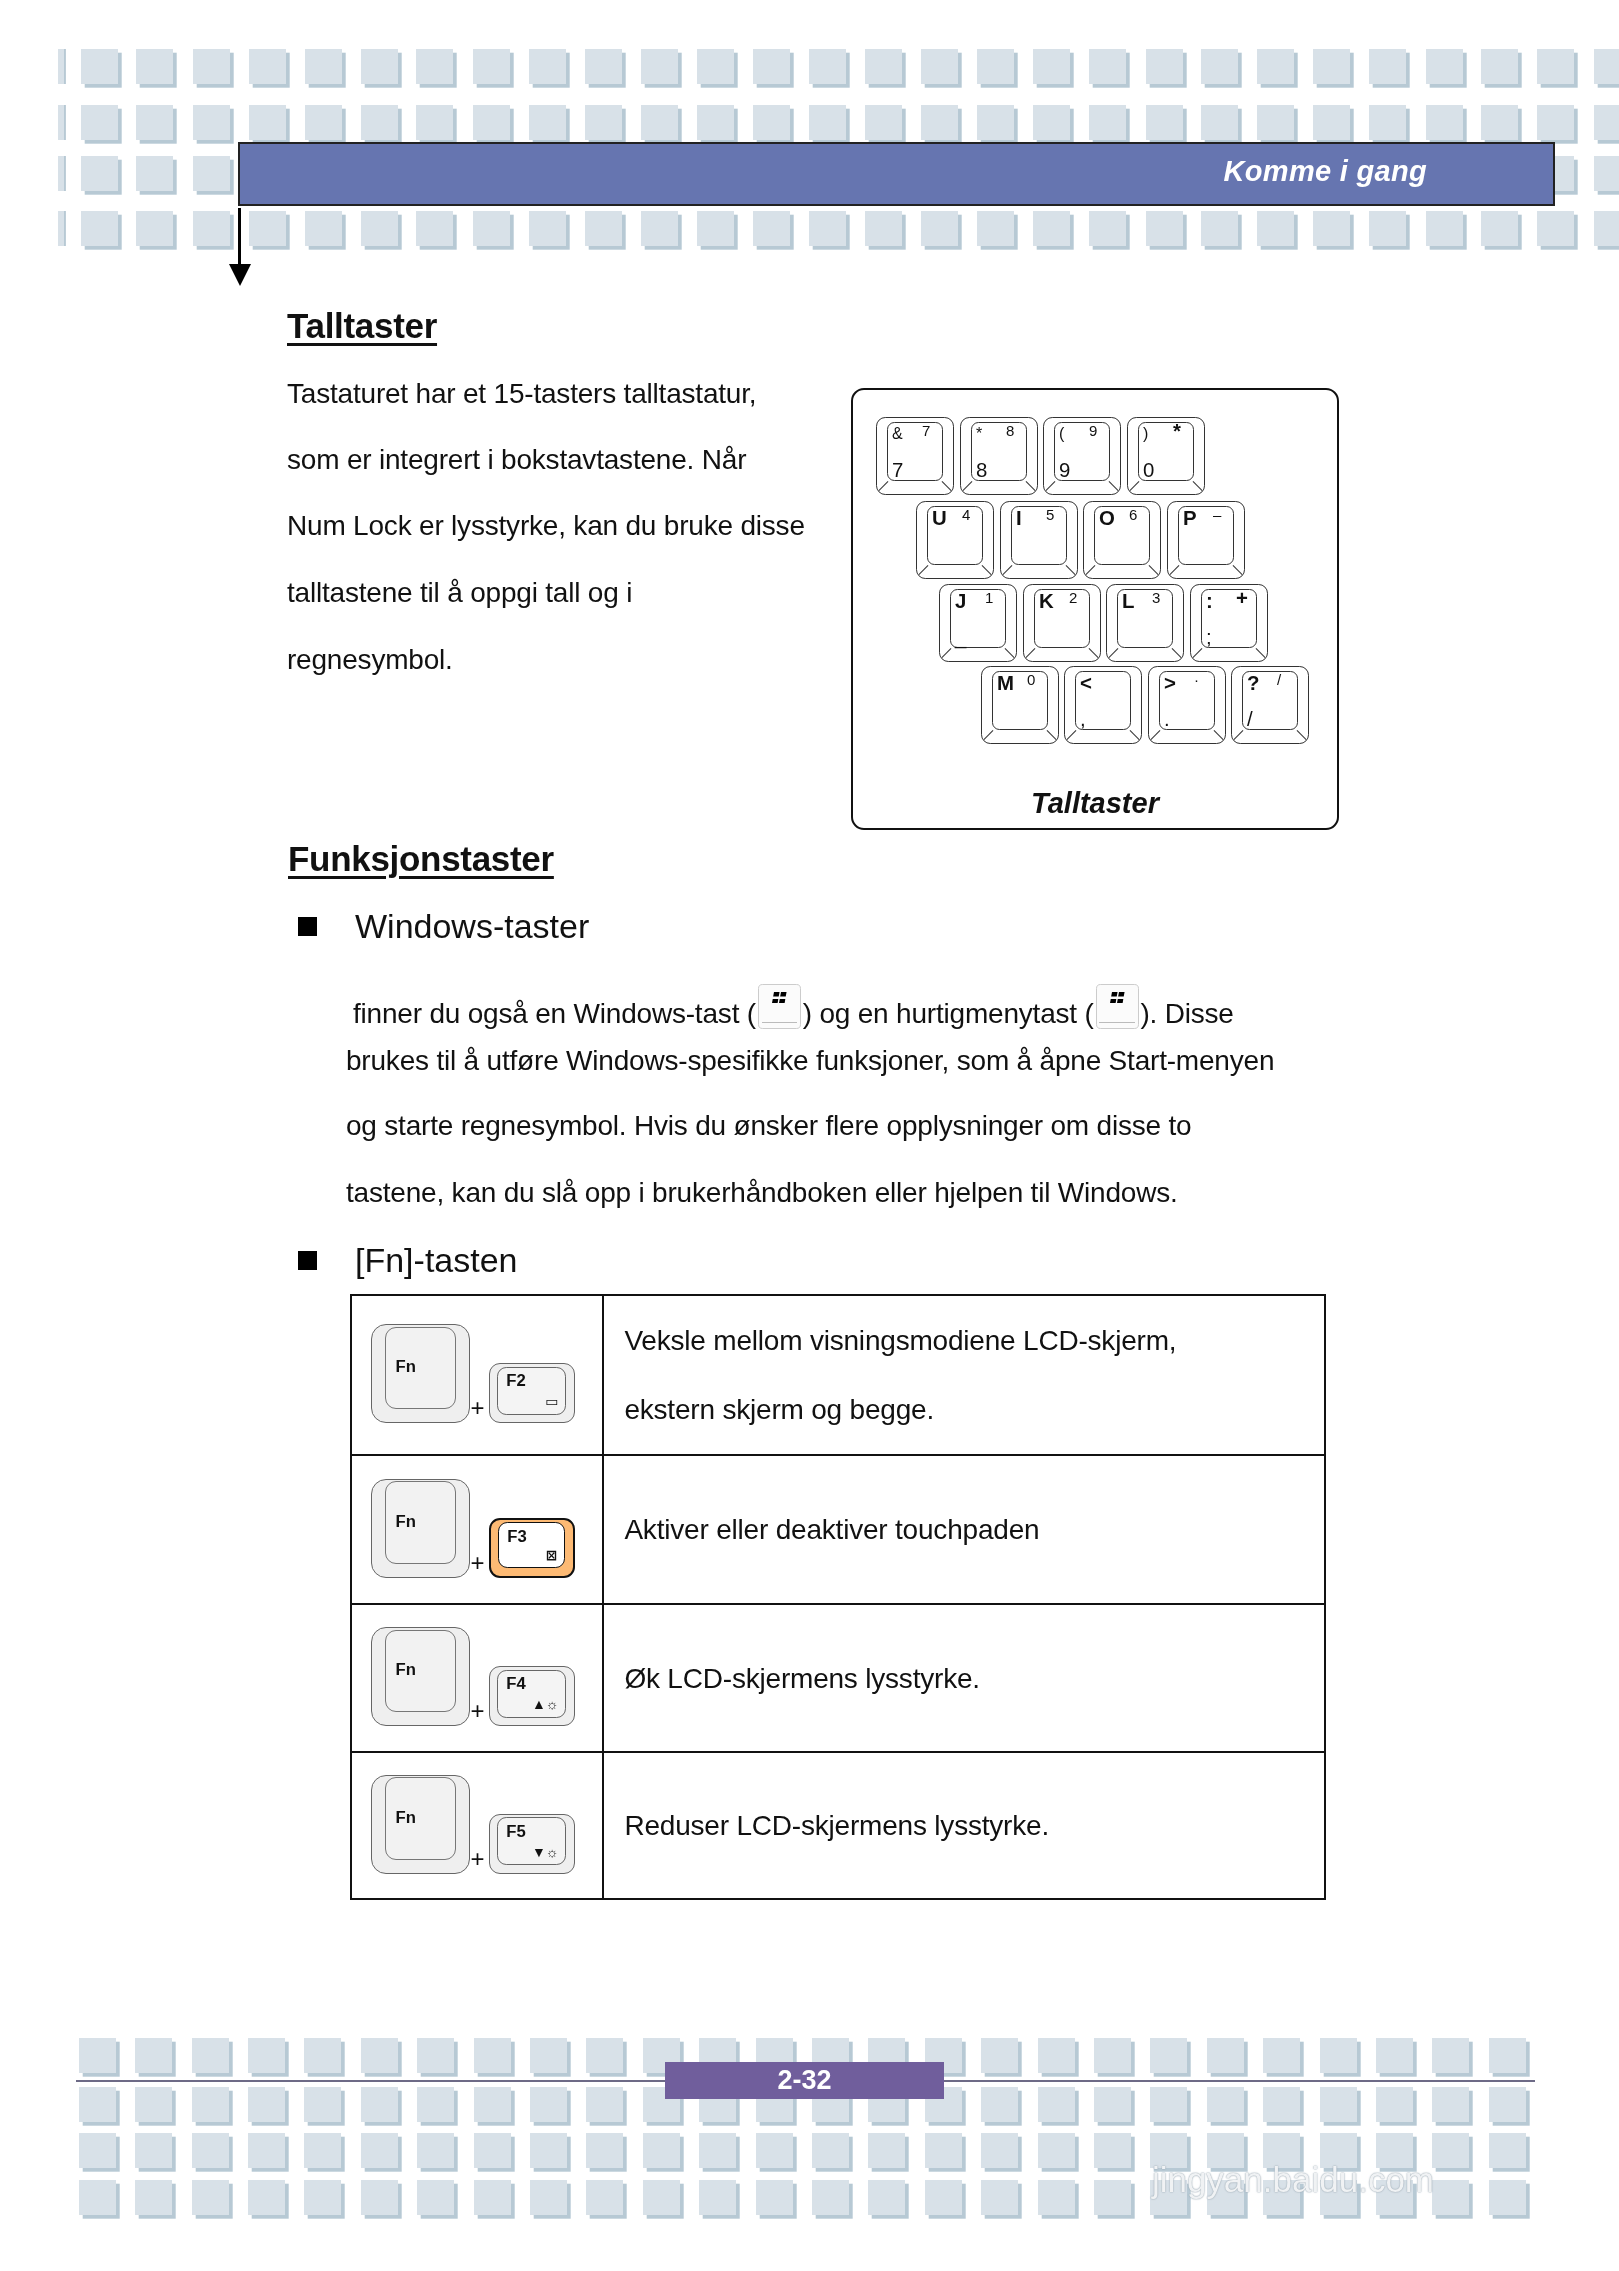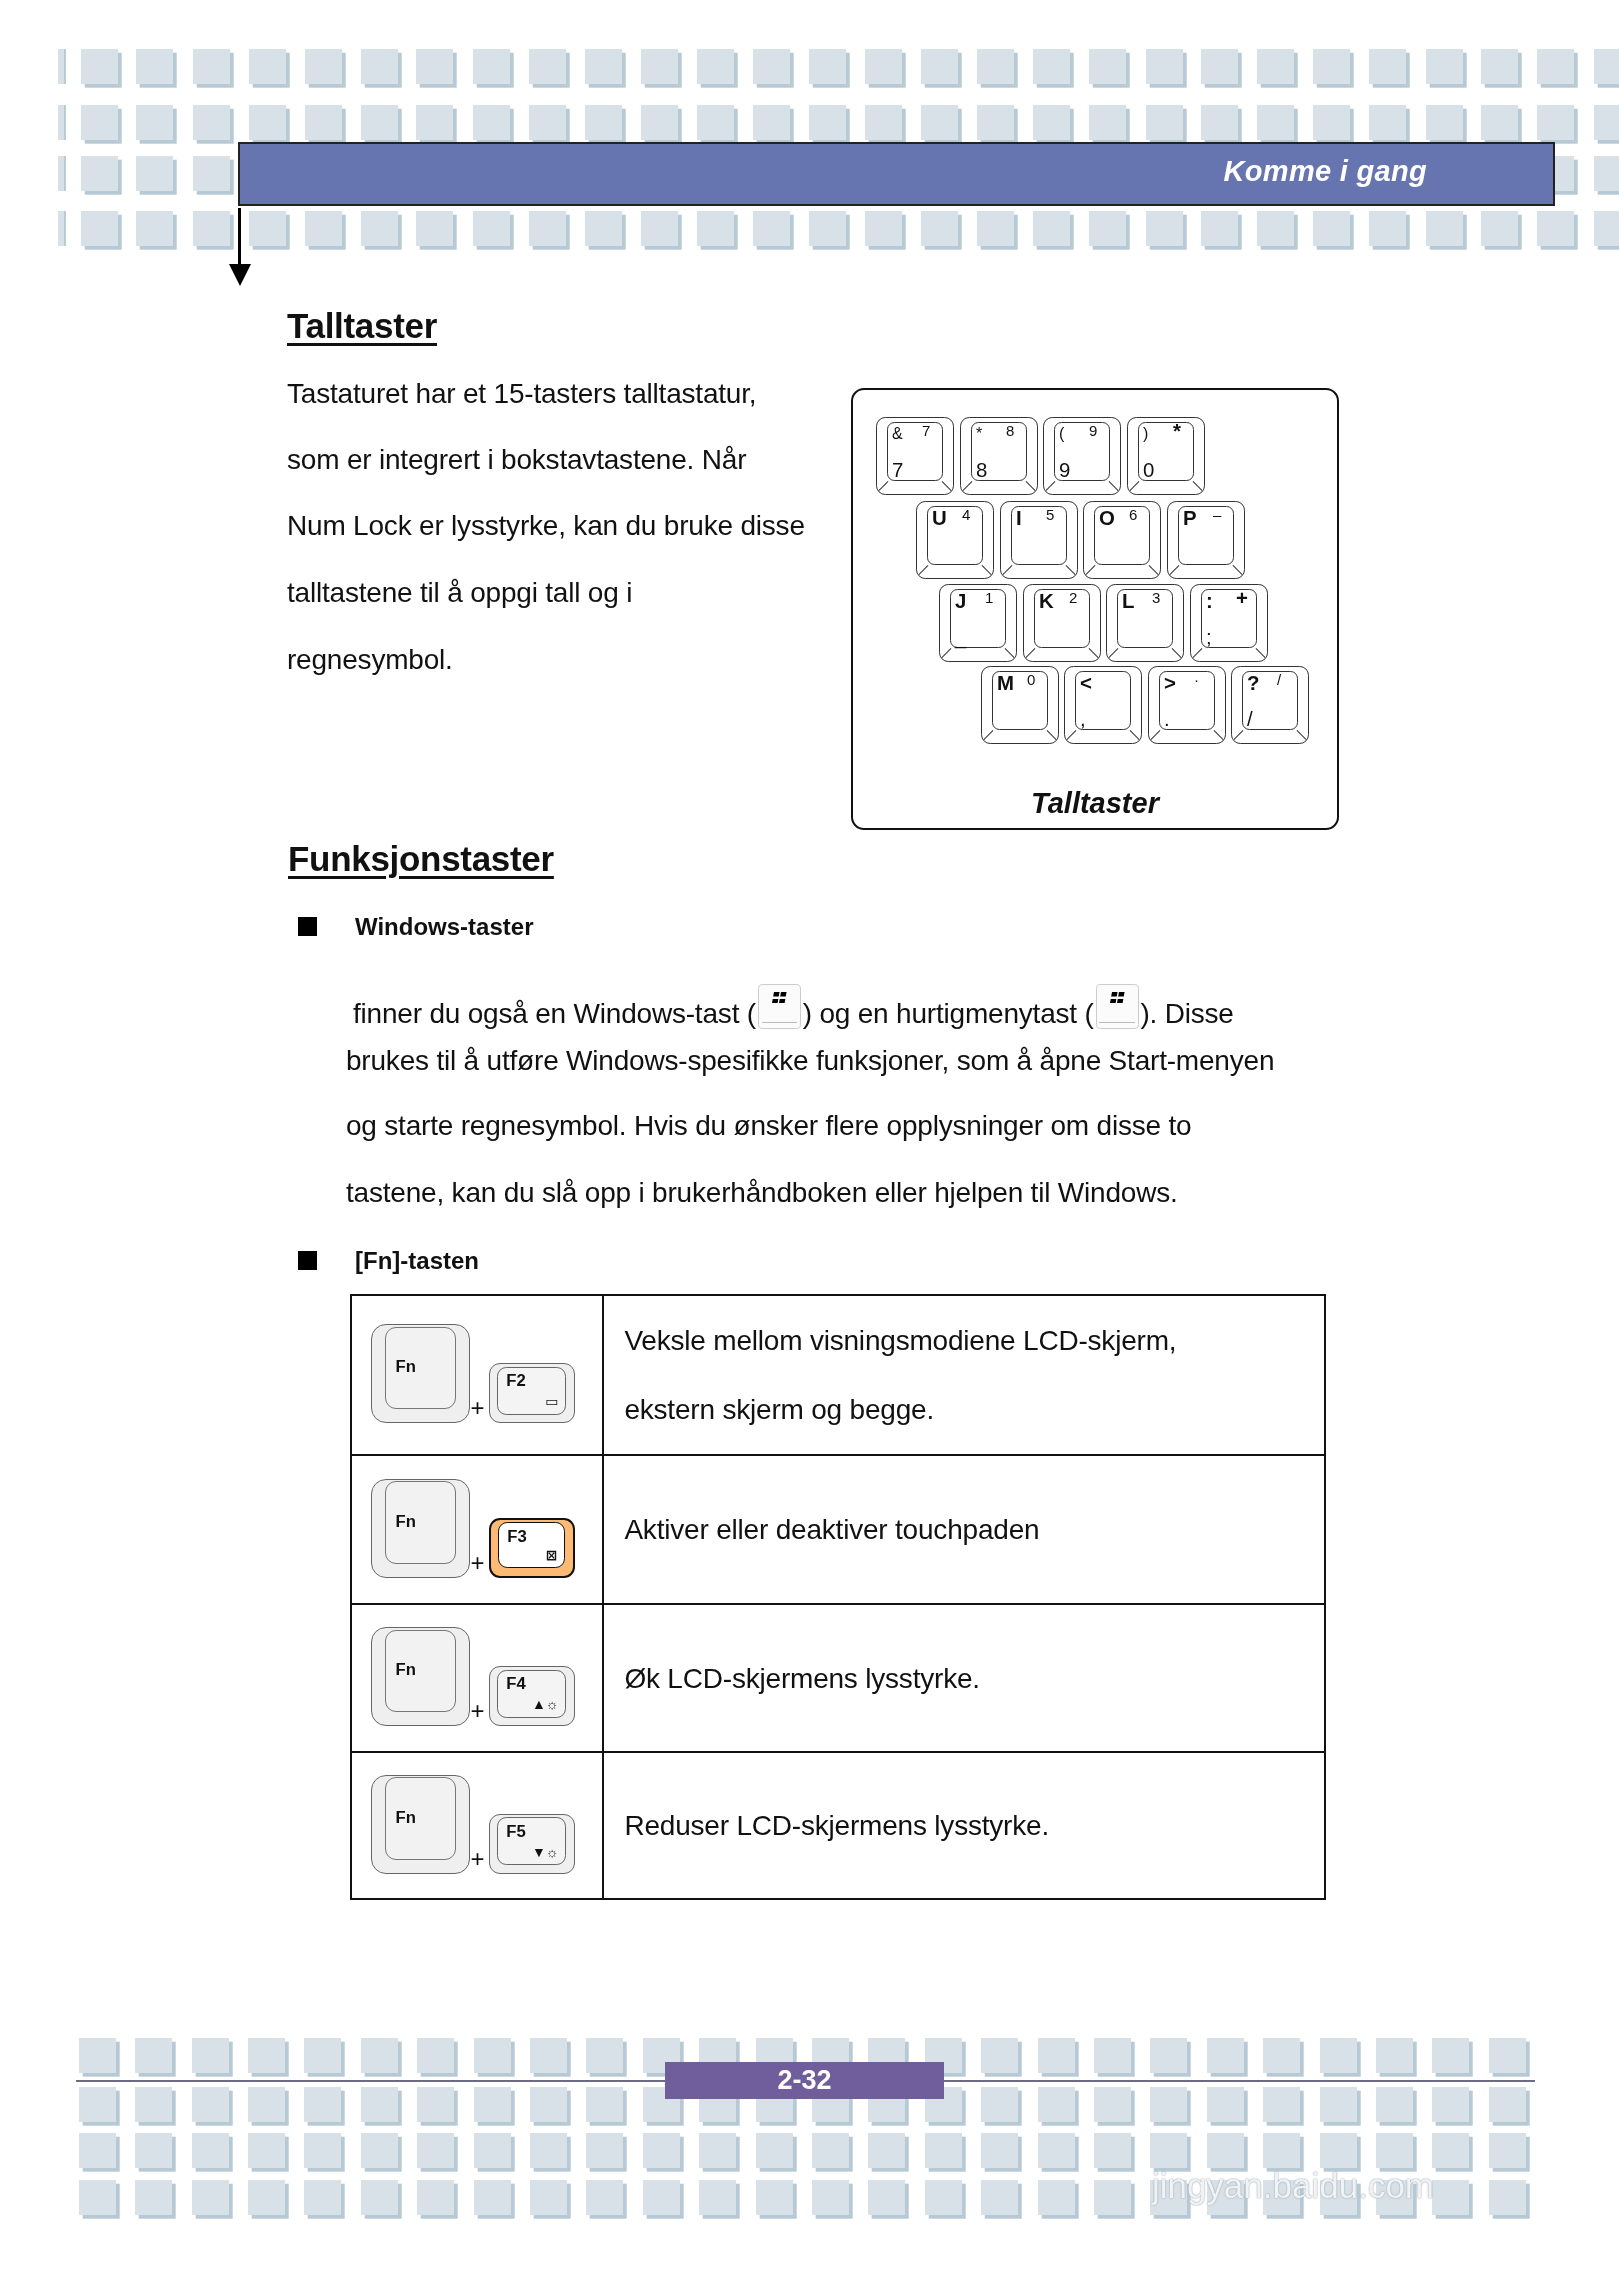--- a/index.html
+++ b/index.html
@@ -12,21 +12,21 @@
                 background:#6675b0; border:2.8px solid #222; }
   .header-title { position:absolute; right:126px; top:11px; color:#fff; font-weight:bold; font-style:italic;
                   font-size:29px; letter-spacing:0.3px; }
   .arrow-line { position:absolute; left:238px; top:208px; width:2.8px; height:61px; background:#000; }
   .arrow-head { position:absolute; left:229px; top:264px; width:0; height:0;
                 border-left:11px solid transparent; border-right:11px solid transparent; border-top:22px solid #000; }
   .h2 { position:absolute; font-weight:bold; font-size:35px; text-decoration:underline; text-underline-offset:4.6px;
         text-decoration-thickness:2.8px; letter-spacing:-0.3px; }
   .body-line { position:absolute; font-size:28px; white-space:nowrap; line-height:33px; letter-spacing:-0.2px; }
   .bullet { position:absolute; width:18.6px; height:18.6px; background:#000; }
-  .bullet-label { position:absolute; font-weight:bold; font-size:24px; white-space:nowrap; line-height:33px; }
+  .bullet-label { position:absolute; font-weight:normal; font-size:34px; white-space:nowrap; line-height:33px; }
 
   .kbd-box { position:absolute; left:851px; top:388px; width:484px; height:438px;
              border:2.8px solid #111; border-radius:13px; background:#fff; }
   .key { position:absolute; width:78px; height:78px; border:1.4px solid #333; border-radius:9.3px; background:#fff; box-sizing:border-box; }
   .key .inner { position:absolute; left:10.2px; top:3.7px; right:10.2px; bottom:13px; border:1.4px solid #333; border-radius:7.4px; }
   .key .diag-l { position:absolute; left:1.9px; bottom:2.8px; width:13px; height:1.4px; background:#333; transform:rotate(-45deg); transform-origin:left; }
   .key .diag-r { position:absolute; right:1.9px; bottom:2.8px; width:13px; height:1.4px; background:#333; transform:rotate(45deg); transform-origin:right; }
   .key .tl { position:absolute; left:15px; top:4.6px; font-size:20.4px; font-weight:bold; line-height:22px; }
   .key .tl.small { font-size:16px; font-weight:normal; }
   .key .tr { position:absolute; left:45px; top:4.6px; font-size:15px; line-height:16.7px; }
@@ -61,21 +61,21 @@
   .fkey.bold .inner { border:1.9px solid #111; background:#fff; }
   .fkey .lbl { position:absolute; left:16.7px; top:7.4px; font-weight:bold; font-size:16.7px; }
   .fkey .sym { position:absolute; right:15px; bottom:13px; font-size:14px; font-weight:bold; line-height:15px; }
 
   .footer-line { position:absolute; left:76px; top:2080px; width:1459px; height:1.9px; background:#6d6a86; }
   .page-box { position:absolute; left:665px; top:2062px; width:279px; height:37px; background:#705e9c; color:#fff;
               font-weight:bold; font-size:27px; text-align:center; line-height:37px; }
   .watermark { position:absolute; left:1150px; top:2036px; width:390px; height:186px; color:rgba(255,255,255,0.85);
                text-shadow: 0 0 1.9px #9aa8b3, 0 0 0.9px #9aa8b3; }
   .wm-big { position:absolute; left:0; top:37px; font-size:74px; font-weight:bold; letter-spacing:1.9px; }
-  .wm-small { position:absolute; left:1.9px; top:130px; font-size:35px; }
+  .wm-small { position:absolute; left:1.9px; top:124px; font-size:35px; }
 </style>
 </head>
 <body>
 
 <div id="top-grid">
     <div class="tile partial" style="left: 58px; top: 49px;"></div>
     <div class="tile" style="left: 81px; top: 49px;"></div>
     <div class="tile" style="left: 136px; top: 49px;"></div>
     <div class="tile" style="left: 193px; top: 49px;"></div>
     <div class="tile" style="left: 249px; top: 49px;"></div>

